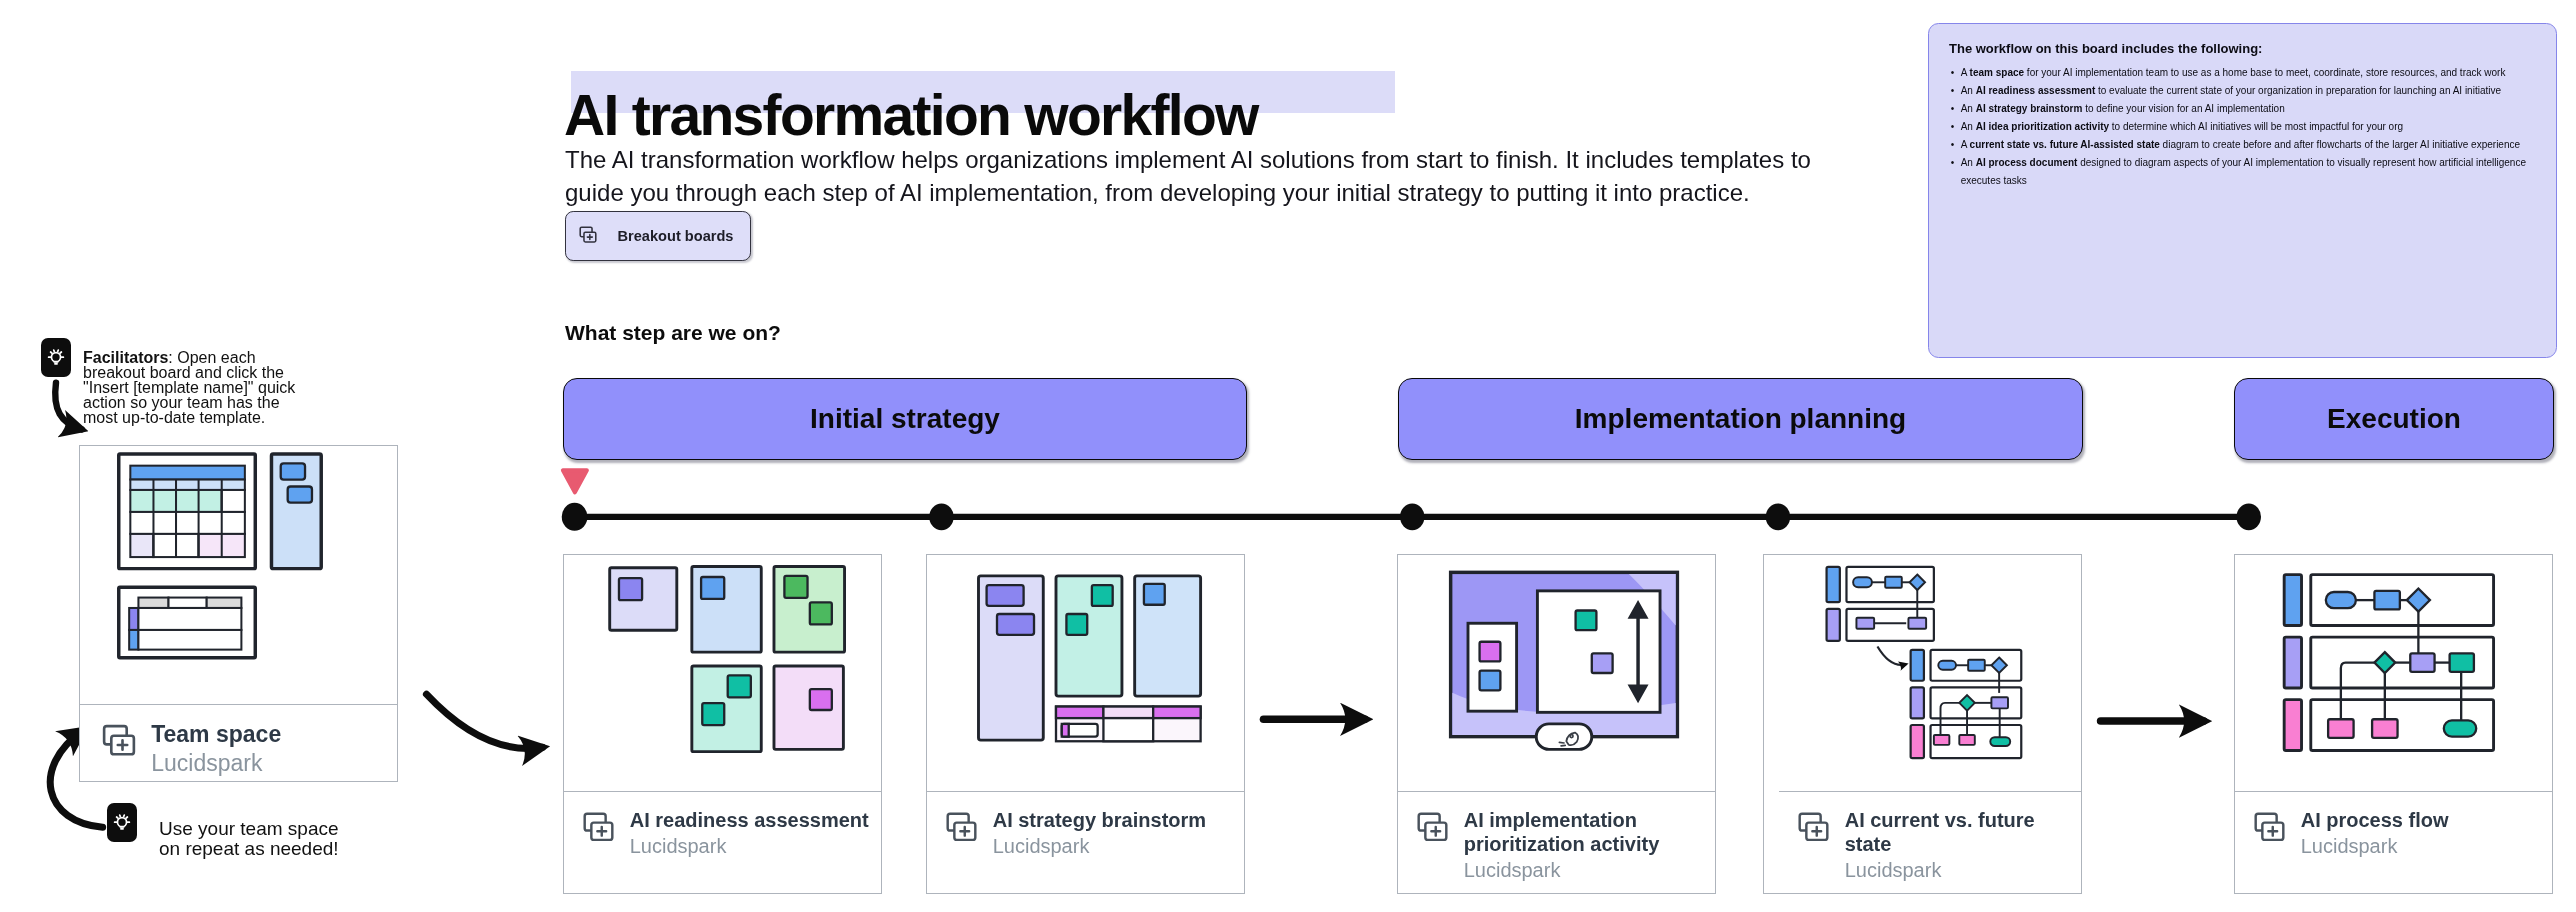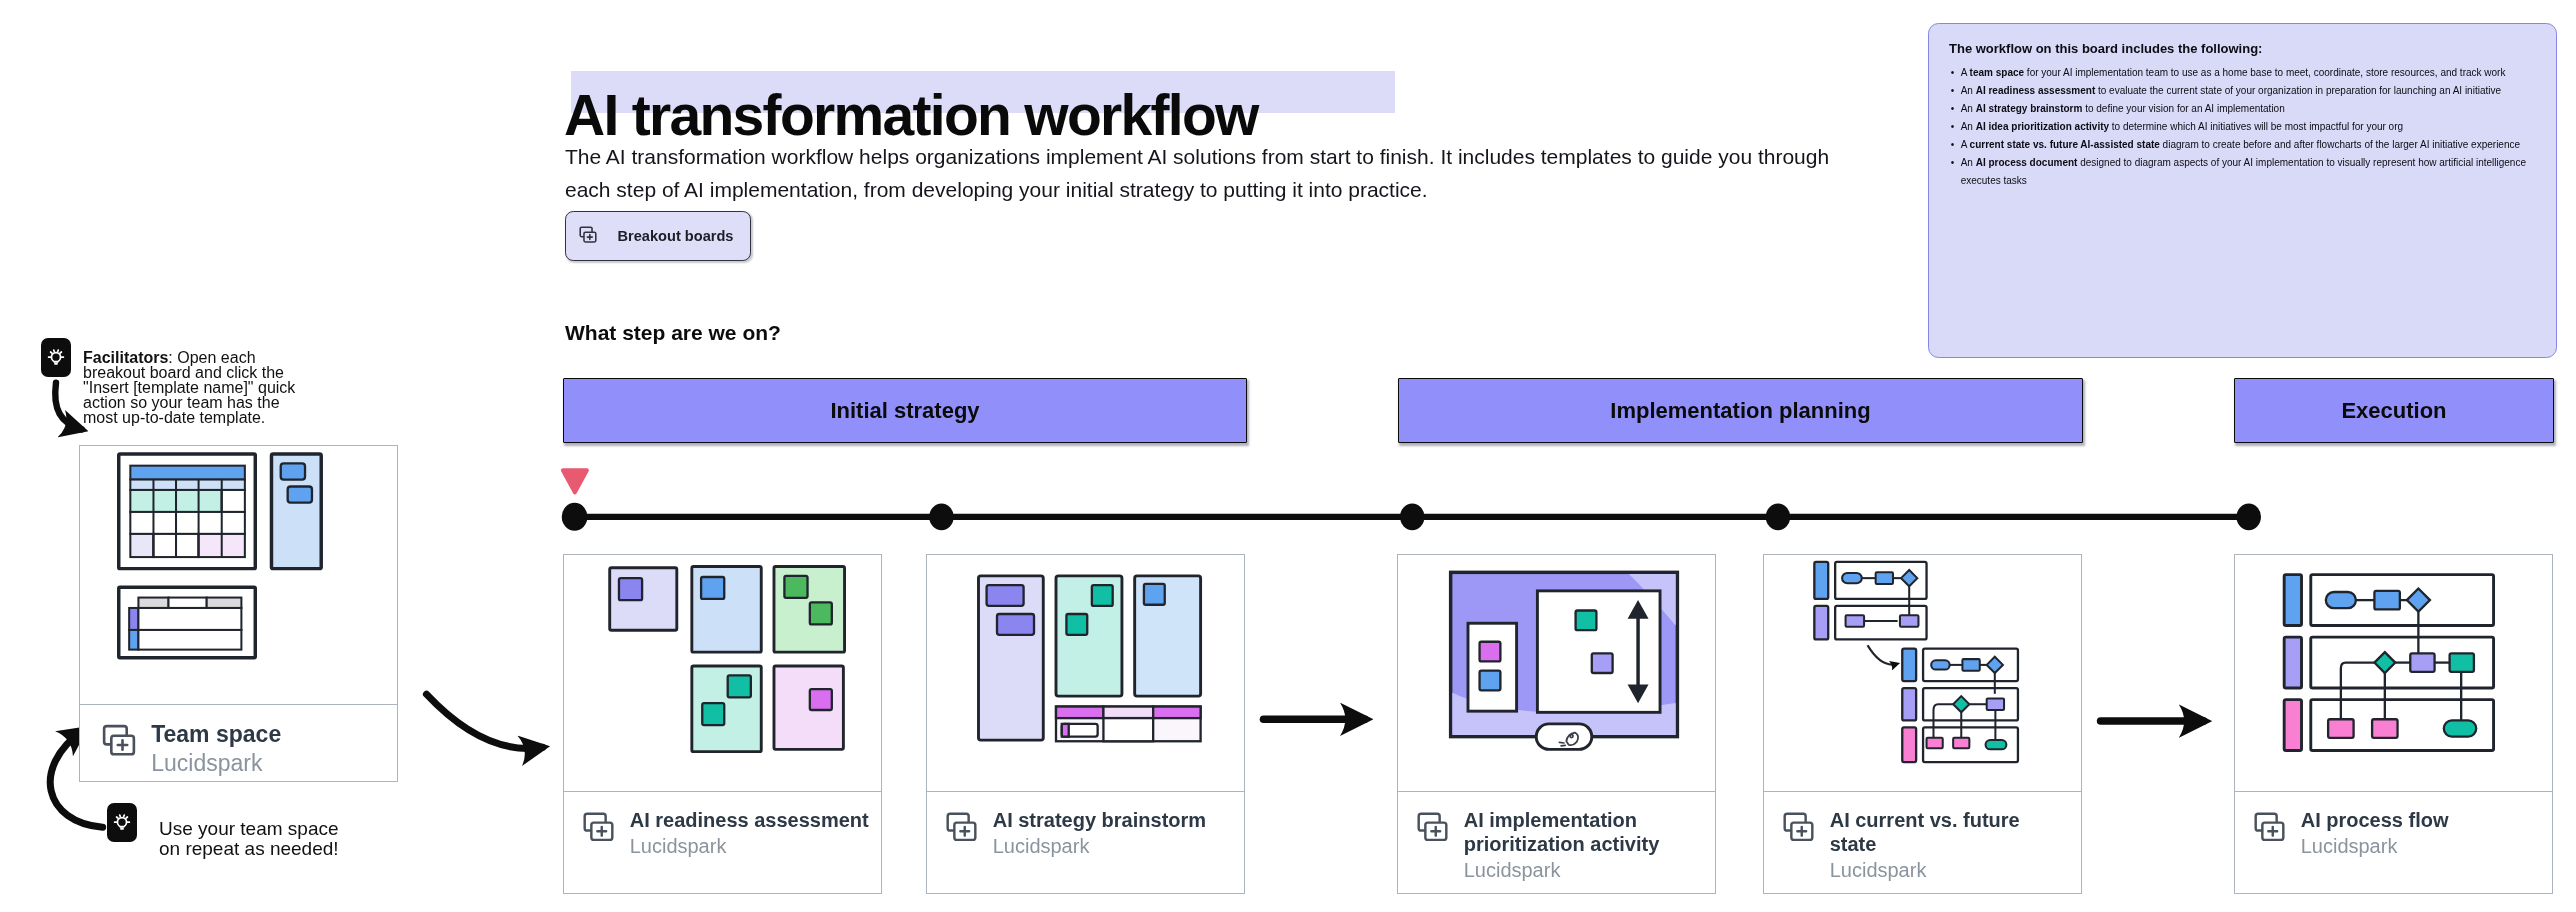--- a/index.html
+++ b/index.html
@@ -5,21 +5,21 @@
   html,body{margin:0;padding:0;background:#fff;}
   .board{
     position:relative;width:2576px;height:913px;background:#ffffff;
     font-family:"Liberation Sans",sans-serif;color:#101018;overflow:hidden;
   }
   .abs{position:absolute;}
 
   
   .title-highlight{left:571px;top:71px;width:824px;height:42px;background:#DCDCF8;}
   .page-title{left:564px;top:39px;font-size:57px;font-weight:800;letter-spacing:-1.7px;color:#0a0a0a;line-height:76px;}
-  .description{left:565px;top:119px;width:1289px;font-size:21px;line-height:33px;color:#15151c;}
+  .description{left:565px;top:119px;width:1289px;font-size:24px;line-height:33px;color:#15151c;}
   .breakout-btn{
     left:565px;top:211px;height:50px;display:flex;align-items:center;gap:19px;
     background:#DEDEF9;border:1.8px solid #32323e;border-radius:8.2px;padding:0 16.3px 0 10.5px;
     font-size:14.6px;font-weight:700;color:#1d1d28;box-shadow:1.2px 1.8px 1.8px rgba(40,40,70,.25);cursor:pointer;
   }
   .breakout-btn svg{width:22px;height:22px;color:#32323e;}
 
   
   .info-box{
     left:1928px;top:23px;width:629px;height:335px;box-sizing:border-box;
@@ -53,22 +53,22 @@
   .team-card .thumb svg{width:100%;height:100%;display:block;}
   .team-card .caption{padding:15px 11.7px 0 17.5px;}
   .team-card .cap-title{font-size:23px;line-height:28px;}
   .team-card .cap-sub{font-size:23px;line-height:30px;}
   .team-card .badge{width:42px;height:42px;color:#49525C;}
   .team-card .badge svg{width:42px;height:42px;}
 
   
   .step-question{left:565px;top:321px;font-size:21px;font-weight:700;color:#0c0c0c;}
   .phase{
-    position:absolute;top:378px;height:65px;background:#9190FB;border:1.8px solid #0a0a0a;border-radius:1px;
-    display:flex;align-items:center;justify-content:center;font-size:22px;font-weight:700;color:#0b0b0b;
+    position:absolute;top:378px;height:82px;background:#9190FB;border:1.8px solid #0a0a0a;border-radius:14px;
+    display:flex;align-items:center;justify-content:center;font-size:28px;font-weight:700;color:#0b0b0b;
     box-shadow:1.8px 2.9px 2.3px rgba(30,30,55,.35);box-sizing:border-box;cursor:pointer;
   }
   .overlay{position:absolute;left:0;top:0;width:2576px;height:913px;pointer-events:none;}
 </style>
 </head>
 <body>
 
 <div class="board">
 
   <svg class="overlay" viewBox="0 0 4416 1565" width="2576" height="913">
@@ -304,21 +304,21 @@
             <path d="M14 11.6 v5.4 M11.3 14.3 h5.4" stroke-linecap="round"></path>
         </svg>
       </span>
       <span>
         <div class="cap-title">AI implementation prioritization activity</div>
         <div class="cap-sub">Lucidspark</div>
       </span>
     </div>
   </div>
 
-  <div class="tcard" style="left:1763px;">
+  <div class="tcard" style="left:1763px;padding-left:15px;">
     <div class="thumb">
       <svg viewBox="0 0 546 408">
         <g stroke="#20242c" stroke-width="4" fill="none">
           <rect x="86" y="12" width="24" height="64" rx="3" fill="#5FA2F0"></rect>
           <rect x="122" y="12" width="158" height="64" rx="3" fill="#fff"></rect>
           <rect x="86" y="88" width="24" height="58" rx="3" fill="#A79FF5"></rect>
           <rect x="122" y="88" width="158" height="58" rx="3" fill="#fff"></rect>
         </g>
         <g stroke="#20242c" stroke-width="3.5">
           <line x1="168" y1="40" x2="192" y2="40"></line>

